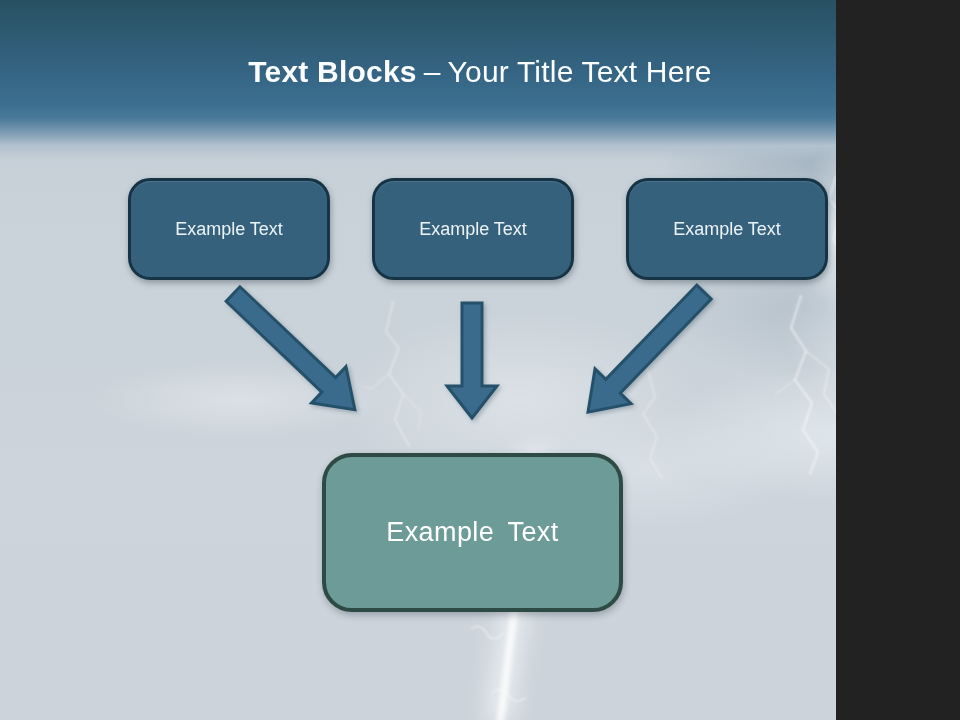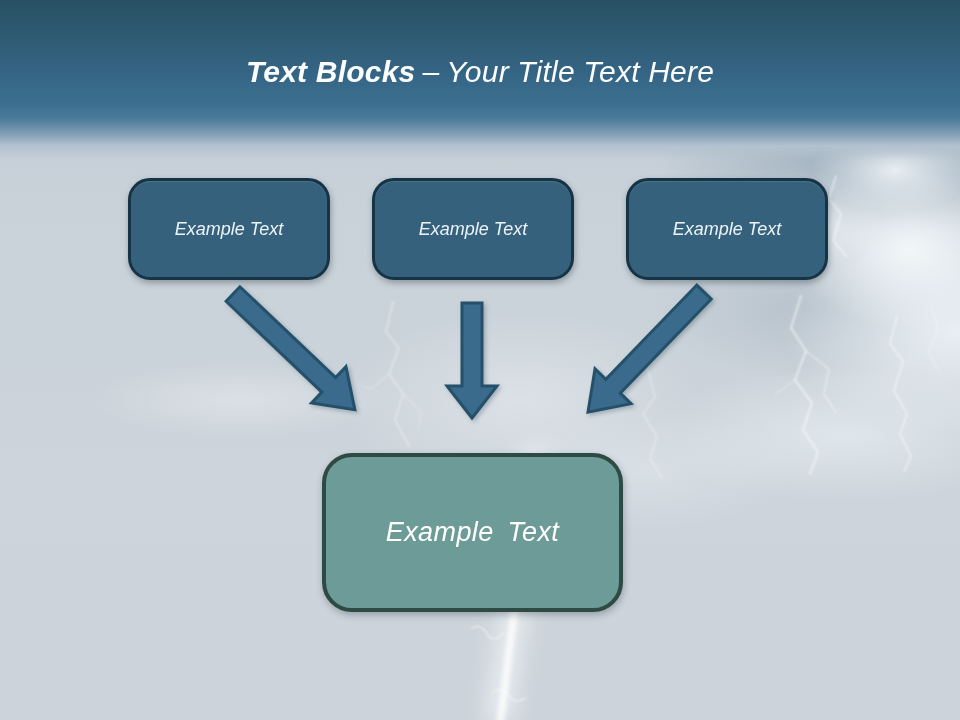--- a/index.html
+++ b/index.html
@@ -1,19 +1,18 @@
 <!DOCTYPE html>
 <html><head>
 <meta charset="utf-8">
 <style>
   html,body { margin:0; padding:0; background:#222; }
   .slide {
-    position:relative; width:960px; height:720px; overflow:hidden;
+    position:relative; width:836px; height:720px; overflow:hidden;
     font-family:"Liberation Sans", sans-serif;
-    font-style:italic;
   }
   
   .bg {
     position:absolute; inset:0;
     background:
       radial-gradient(ellipse 120px 60px at 895px 170px, rgba(244,248,251,0.85), rgba(244,248,251,0) 70%),
       radial-gradient(ellipse 160px 110px at 910px 250px, rgba(246,250,252,0.9), rgba(246,250,252,0) 72%),
       radial-gradient(ellipse 230px 140px at 955px 330px, rgba(240,246,250,0.8), rgba(240,246,250,0) 75%),
       radial-gradient(ellipse 120px 70px at 800px 220px, rgba(238,244,249,0.55), rgba(238,244,249,0) 70%),
       radial-gradient(ellipse 260px 90px at 845px 435px, rgba(235,242,247,0.6), rgba(235,242,247,0) 75%),

